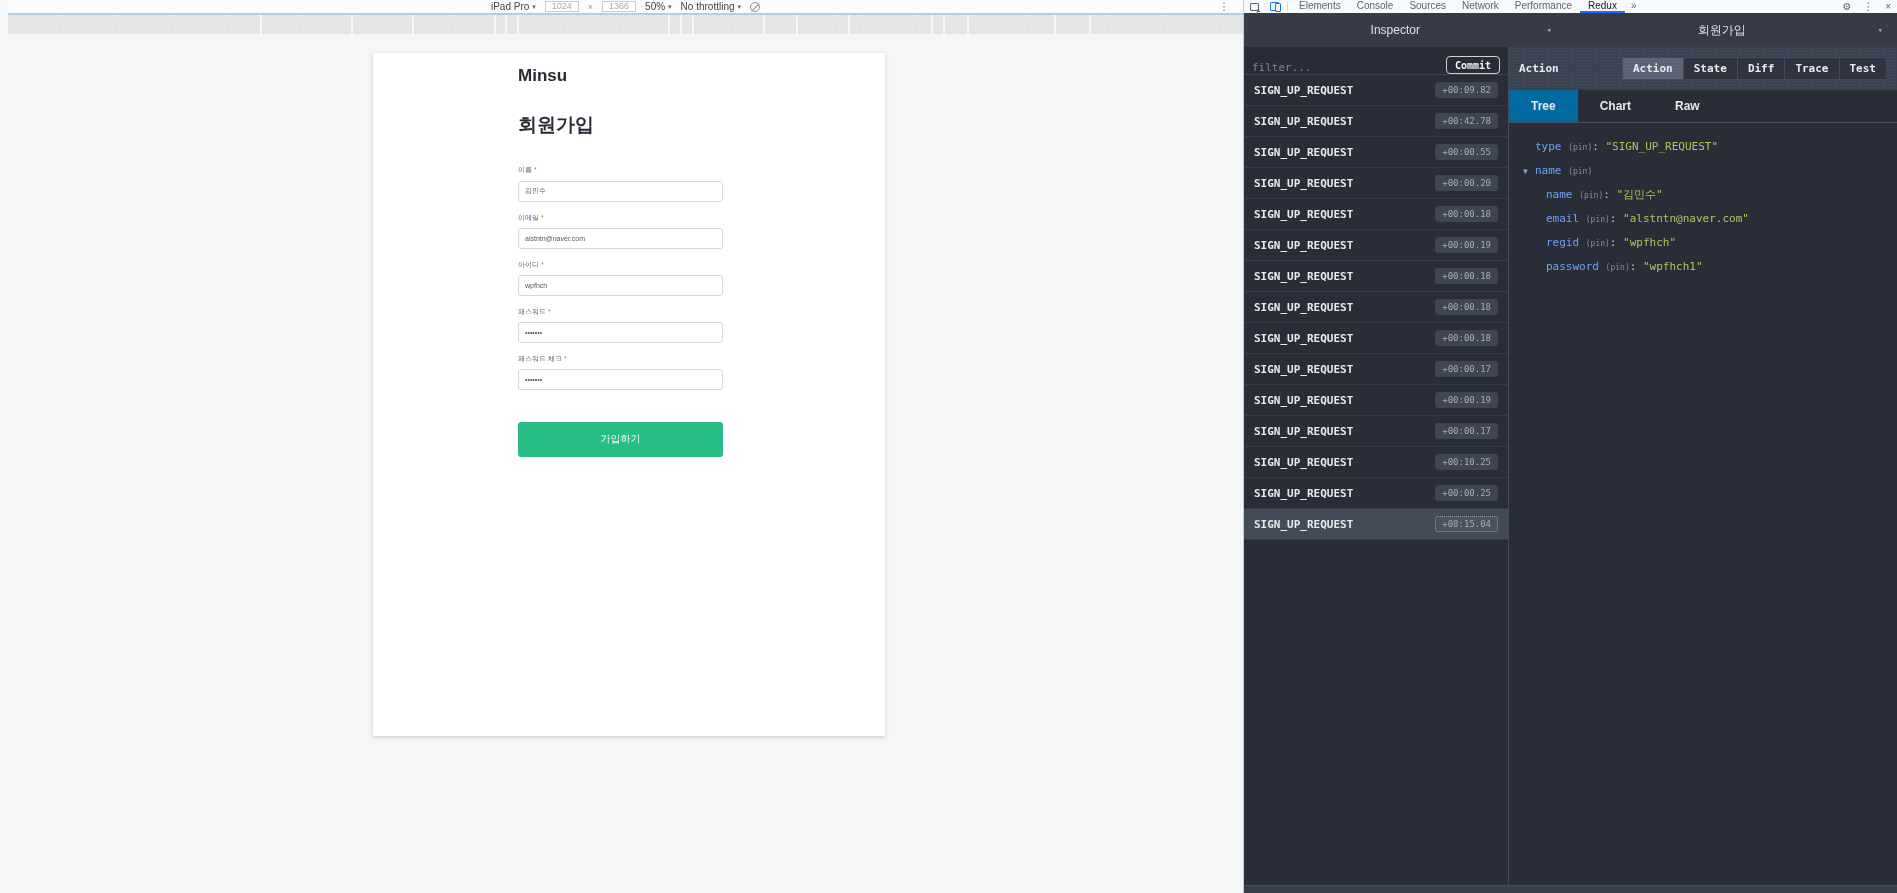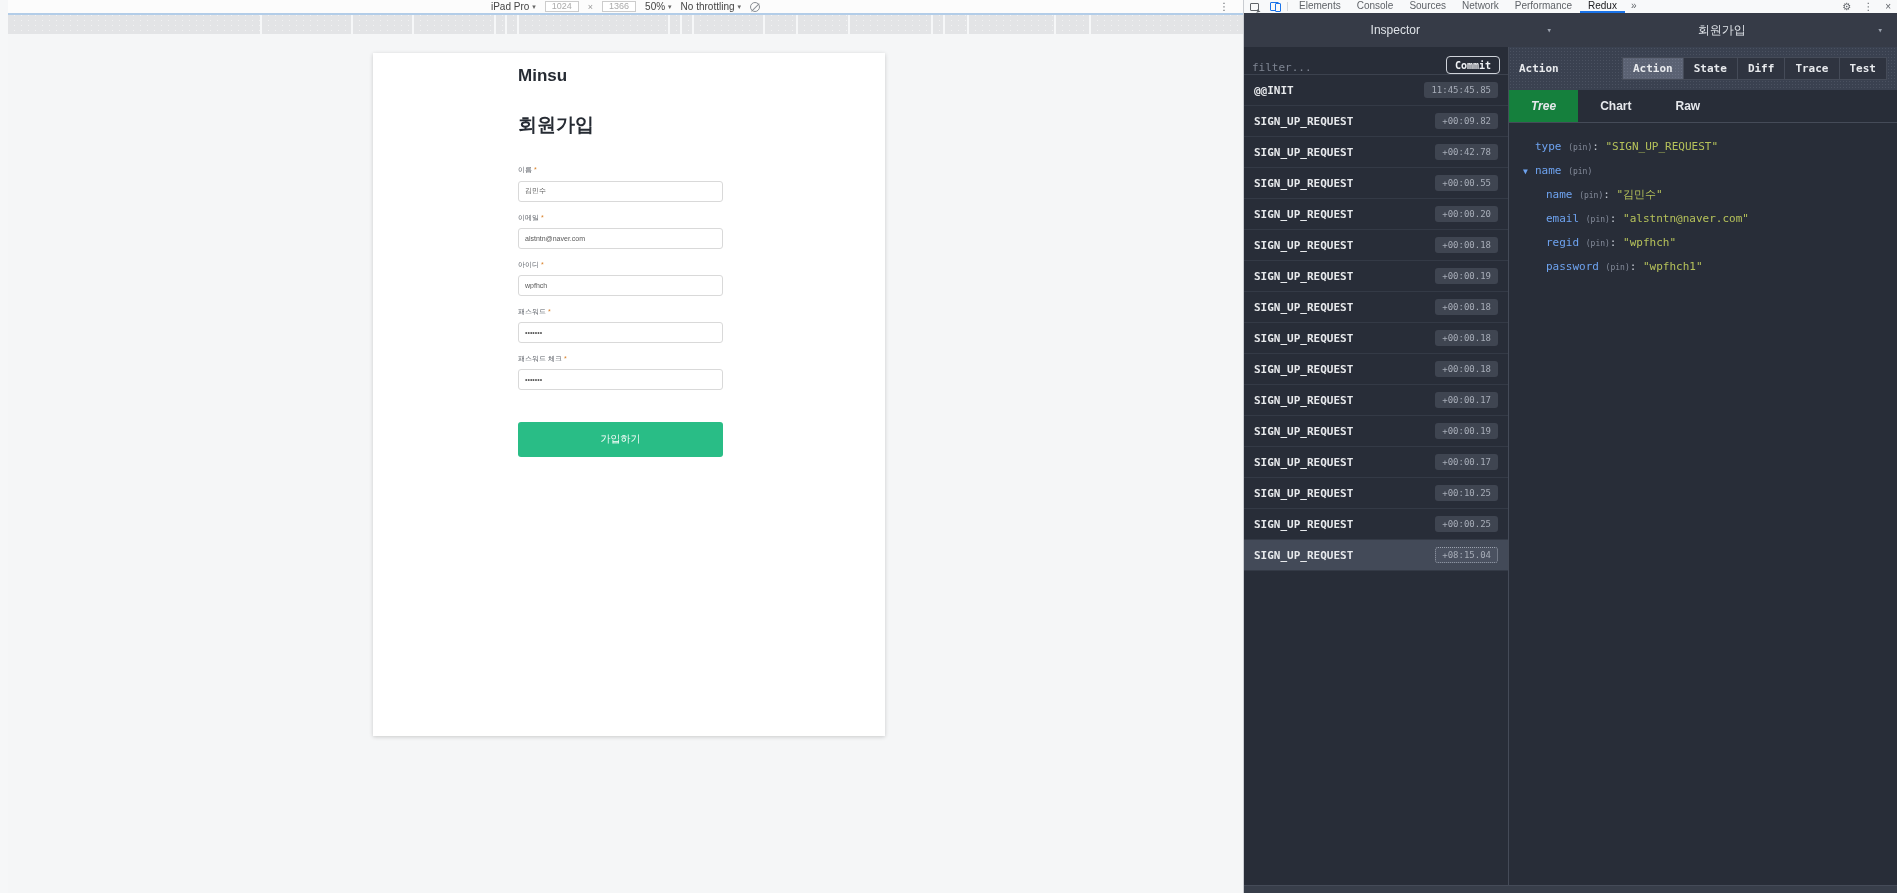--- a/index.html
+++ b/index.html
@@ -91,21 +91,21 @@
   .detail-title { font-size:11px; font-weight:bold; color:#e8eaed; }
   .detail-tabs { margin-left:auto; display:flex; }
   .detail-tab { height:23px; line-height:21px; padding:0 10px; border:1px solid #454b58; margin-left:-1px;
     background:#2f3440; font-size:11px; font-weight:bold; color:#e8eaed; cursor:pointer; white-space:nowrap; }
   .detail-tab.selected { background:#5b6273;
     background-image:radial-gradient(circle, #6a7183 0.9px, transparent 1px); background-size:3px 3px; }
   .sub-tabs { height:33px; border-bottom:1px solid #454b58; display:flex; align-items:stretch; flex:0 0 auto;
     font-family:"Liberation Sans",sans-serif; }
   .sub-tab { padding:0 22px; display:flex; align-items:center; font-size:12px; font-weight:bold; color:#e6e8ec;
     cursor:pointer; }
-  .sub-tab.selected { background:#15803d;font-style:italic; }
+  .sub-tab.selected { background:#0369a1; }
   .tree { padding:12px 14px; font-size:11px; line-height:23px; overflow:hidden; }
   .tree-row { white-space:nowrap; }
   .tree-indent-1 { padding-left:11px; }
   .tree-arrow { color:#6ea3f0; font-size:8px; margin-right:4px; display:inline-block; width:8px; }
   .tree-arrow.empty { visibility:hidden; }
   .tree-key { color:#6ea3f0; }
   .tree-pin { color:#868d9c; font-size:8px; }
   .tree-colon { color:#c3c8d1; }
   .tree-value { color:#b6c25a; }
   .redux-footer { height:8px; background:#383e4a; border-top:1px solid #454b58; flex:0 0 auto; }
@@ -221,24 +221,20 @@
       </div>
 
       <div class="redux-body">
 
         <div class="action-list">
           <div class="filter-row">
             <input class="filter-input" placeholder="filter..." style="">
             <button class="commit-btn">Commit</button>
           </div>
           <div class="action-rows" id="action-rows">
-              <div class="action-row">
-                <span class="action-name">@@INIT</span>
-                <span class="action-time">11:45:45.85</span>
-              </div>
               <div class="action-row">
                 <span class="action-name">SIGN_UP_REQUEST</span>
                 <span class="action-time">+00:09.82</span>
               </div>
               <div class="action-row">
                 <span class="action-name">SIGN_UP_REQUEST</span>
                 <span class="action-time">+00:42.78</span>
               </div>
               <div class="action-row">
                 <span class="action-name">SIGN_UP_REQUEST</span>

